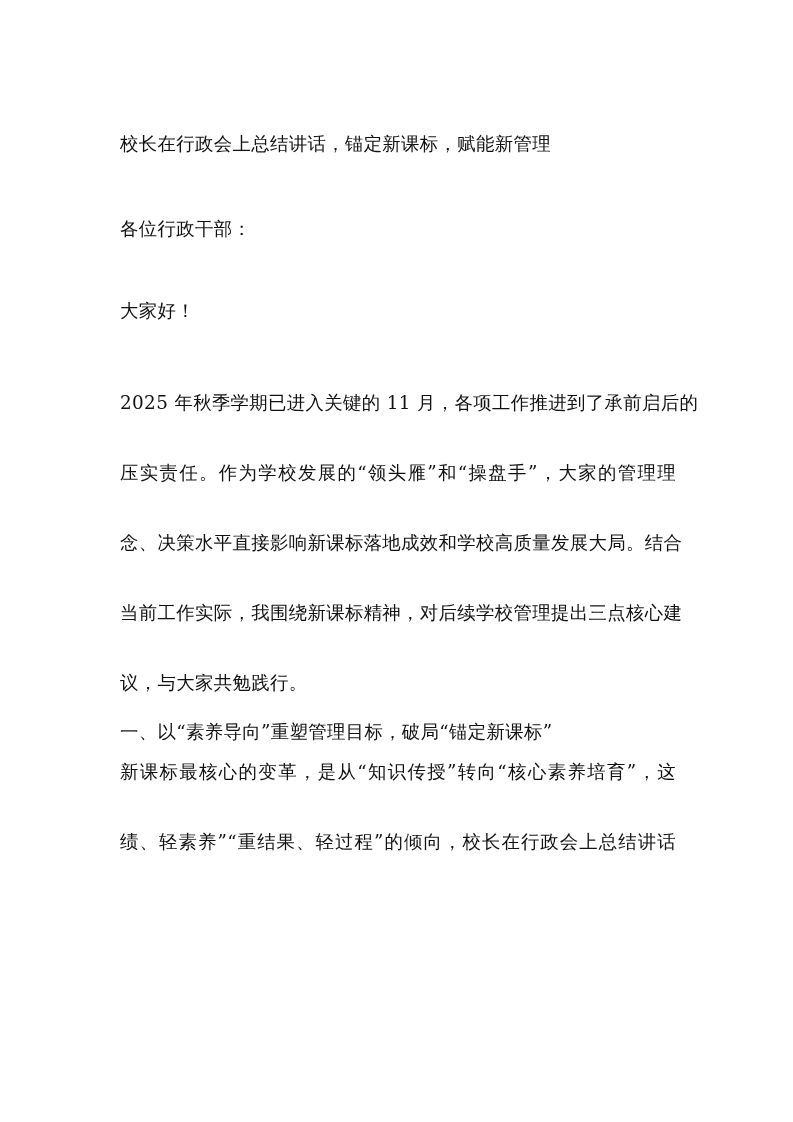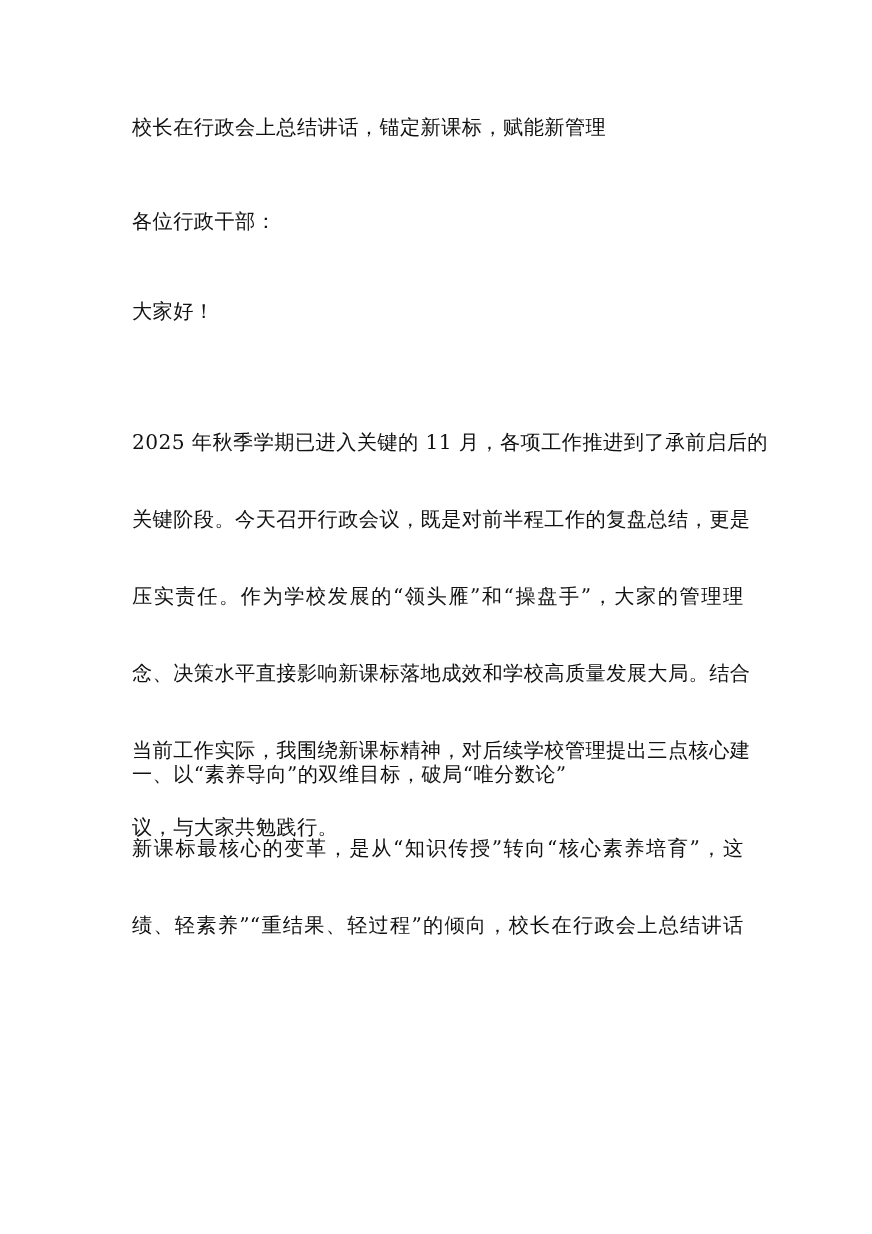--- a/index.html
+++ b/index.html
@@ -21,20 +21,21 @@
     top: 0;
     width: 556px;
   }
   .line {
     position: absolute;
     left: 0;
     white-space: nowrap;
     font-size: 18.4px;
     line-height: 24px;
     letter-spacing: 0.35px;
+    margin-top: 27px;
   }
   .para {
     position: absolute;
     left: 0;
     width: 556px;
     font-size: 18.4px;
     line-height: 34px;
     text-align: justify;
     letter-spacing: 0.35px;
   }
@@ -55,28 +56,27 @@
 <div class="page">
 
   <div class="line" style="top:105px;">校长在行政会上总结讲话，锚定新课标，赋能新管理</div>
 
   <div class="line" style="top:190px;">各位行政干部：</div>
 
   <div class="line" style="top:272px;">大家好！</div>
 
   <div class="para" style="top:350px;">
     <span class="l">2025 年秋季学期已进入关键的 11 月，各项工作推进到了承前启后的</span>
-    <span class="l">关键阶段。今天召开行政会议，既是对前半程工作的复盘总结，更是</span>
     <span class="l">压实责任。作为学校发展的“领头雁”和“操盘手”，大家的管理理</span>
     <span class="l">念、决策水平直接影响新课标落地成效和学校高质量发展大局。结合</span>
     <span class="l">当前工作实际，我围绕新课标精神，对后续学校管理提出三点核心建</span>
     <span class="l last">议，与大家共勉践行。</span>
   </div>
 
-  <div class="line" style="top:693px;">一、以“素养导向”的双维目标，破局“唯分数论”</div>
+  <div class="line" style="top:693px;">一、以“素养导向”重塑管理目标，破局“锚定新课标”</div>
 
   <div class="para" style="top:719px;">
     <span class="l">新课标最核心的变革，是从“知识传授”转向“核心素养培育”，这</span>
     <span class="l">绩、轻素养”“重结果、轻过程”的倾向，校长在行政会上总结讲话</span>
   </div>
 
   <div class="para" style="top:918px;">
   </div>
 
 </div>

